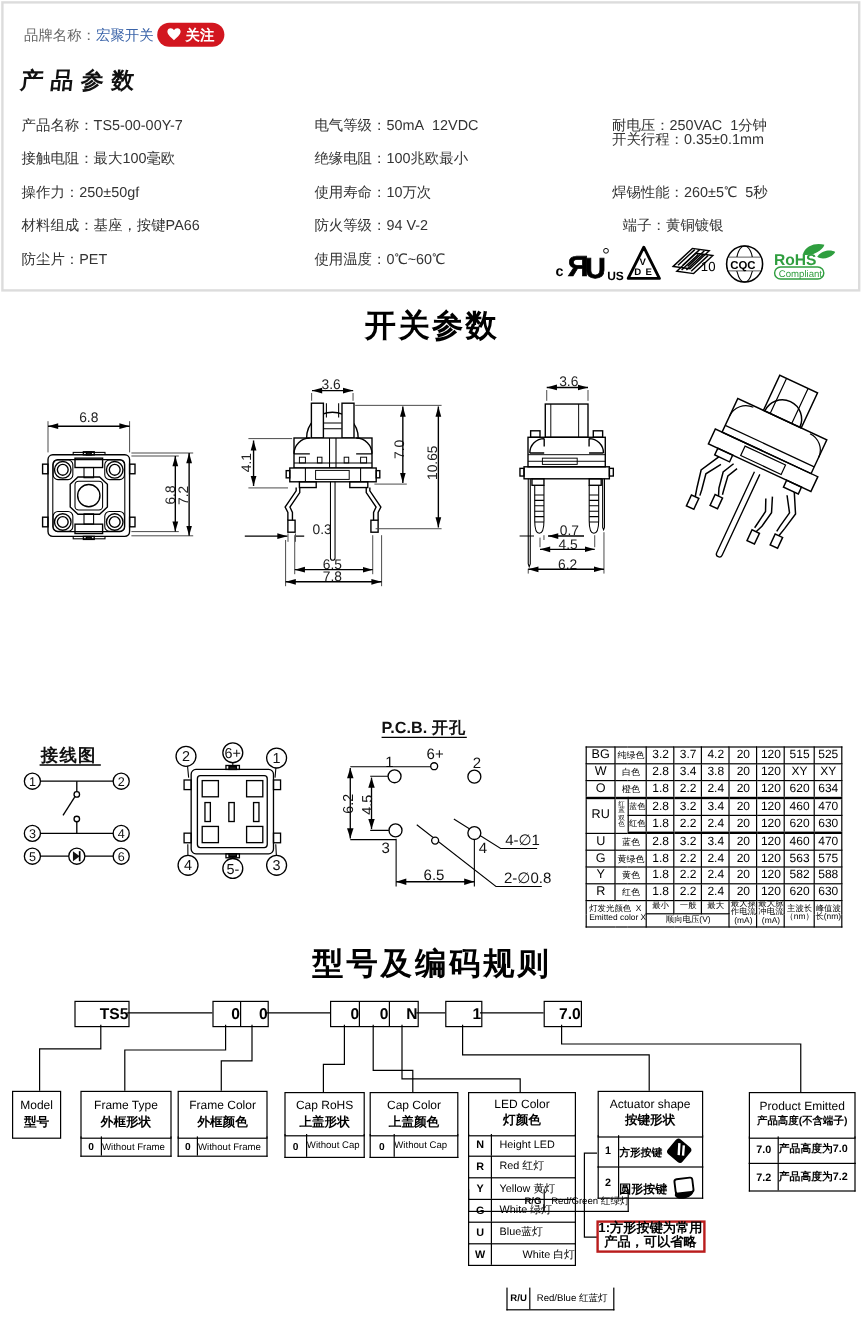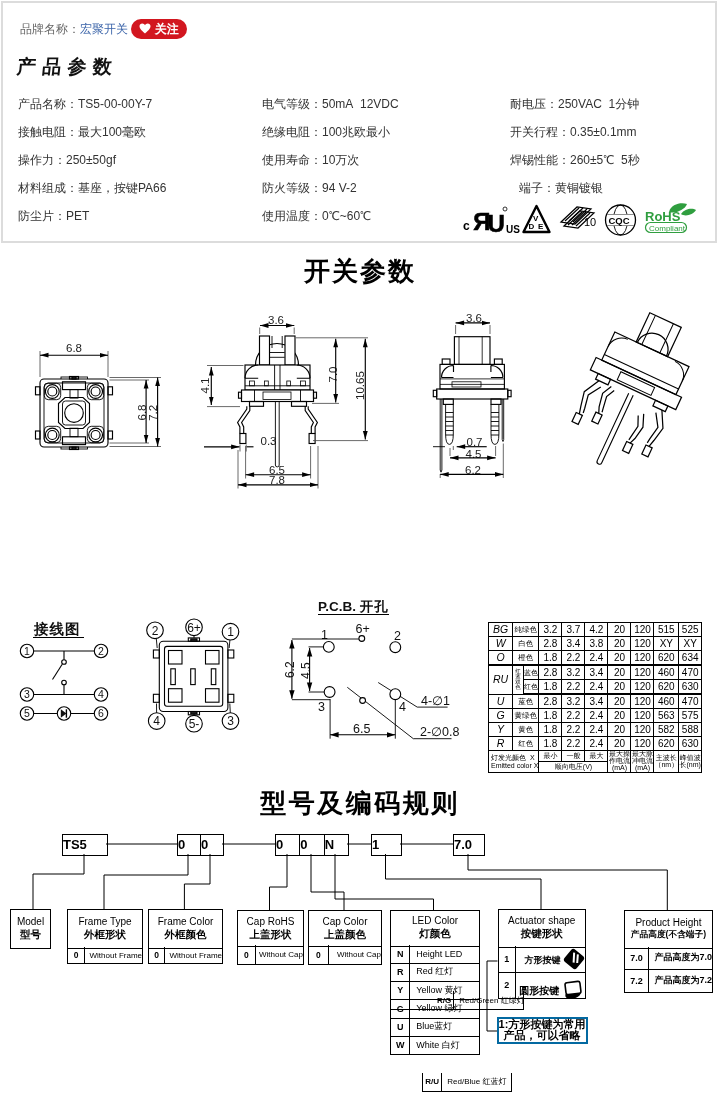--- a/index.html
+++ b/index.html
@@ -8,52 +8,52 @@
 #topbox{left:1px;top:1px;width:712px;height:238px;border:2px solid #dcdcdc;}
 .brand{left:20px;top:21px;font-size:12px;color:#666;}
 .brand .bl{color:#3b64a9;}
 .follow{left:131px;top:19px;width:56px;height:20px;background:#d2161f;border-radius:10px;color:#fff;font-size:12px;font-weight:bold;text-align:center;line-height:20px;}
 .cal{left:17px;top:54px;font-size:19px;color:#111;font-weight:bold;letter-spacing:0.5px;transform:skewX(-6deg);transform-origin:left;}
 .p{font-size:12px;color:#333;white-space:nowrap;}
 h2{position:absolute;margin:0;font-size:26px;color:#000;letter-spacing:2px;font-weight:bold;width:720px;text-align:center;}
 #ledtable table{border:1px solid #000;}
 #ledtable td{border:1px solid #000;padding:0;text-align:center;color:#000;font-size:10px;height:13px;line-height:13px;overflow:hidden;white-space:nowrap;}
 #ledtable tr.b2 td{border-bottom-width:2px;}
-#ledtable td.cd{font-size:10.5px;font-style:italic;}
+#ledtable td.cd{font-size:10.5px;}
 #ledtable td.cn{font-size:7.5px;}
 #ledtable td.cn2{font-size:7px;}
 #ledtable td.vt{font-size:5.5px;line-height:5.4px;white-space:normal;}
 #ledtable tr.f td{font-size:7px;line-height:6.8px;height:10px;}
 #ledtable tr.f td.fl{font-size:7px;text-align:left;padding-left:2px;line-height:8px;}
 .cat{position:absolute;border:1px solid #000;color:#000;}
 .cat .hd{display:flex;flex-direction:column;justify-content:center;align-items:center;height:100%;}
 .cat .en{font-size:10px;font-weight:normal;}
 .cat .zh{font-size:10.5px;font-weight:bold;margin-top:1px;}
 .crow{position:absolute;border:1px solid #000;border-top:none;display:flex;align-items:center;color:#000;}
 .crow .c0{border-right:1px solid #000;height:100%;display:flex;align-items:center;justify-content:center;font-weight:bold;font-size:8.5px;flex:none;}
-.crow .cv{flex:1;text-align:right;font-size:8px;white-space:nowrap;overflow:hidden;}
+.crow .cv{flex:1;text-align:left;font-size:8px;white-space:nowrap;overflow:hidden;}
 .codebox{position:absolute;border:1.3px solid #000;display:flex;color:#000;font-weight:bold;font-size:13px;}
-.codebox span{flex:1;text-align:left;line-height:19px;}
+.codebox span{flex:1;text-align:right;line-height:19px;}
 .codebox span + span{border-left:1.3px solid #000;}
 </style>
 </head>
 <body>
 <div class="abs" id="topbox"></div>
 <div class="abs brand">品牌名称：<span class="bl">宏聚开关</span></div>
 <div class="abs follow"><svg width="12" height="11" viewBox="0 0 24 22" style="vertical-align:-1px">
       <path d="M12 21 C8 17 1 12 1 6.5 C1 3 3.6 1 6.5 1 C9 1 11 2.5 12 4.5 C13 2.5 15 1 17.5 1 C20.4 1 23 3 23 6.5 C23 12 16 17 12 21 Z" fill="#fff"></path>
     </svg> 关注</div>
 <div class="abs cal">产 品 参 数</div>
 
 <div class="abs p" style="left:18px;top:96px;">产品名称：TS5-00-00Y-7</div>
 <div class="abs p" style="left:262px;top:96px;">电气等级：50mA&nbsp;&nbsp;12VDC</div>
 <div class="abs p" style="left:510px;top:96px;">耐电压：250VAC&nbsp;&nbsp;1分钟</div>
 <div class="abs p" style="left:18px;top:124px;">接触电阻：最大100毫欧</div>
 <div class="abs p" style="left:262px;top:124px;">绝缘电阻：100兆欧最小</div>
-<div class="abs p" style="left:510px;top:124px;">开关行程：0.35±0.1mm</div>
+<div class="abs p" style="left:510px;top:108px;">开关行程：0.35±0.1mm</div>
 <div class="abs p" style="left:18px;top:152px;">操作力：250±50gf</div>
 <div class="abs p" style="left:262px;top:152px;">使用寿命：10万次</div>
 <div class="abs p" style="left:510px;top:152px;">焊锡性能：260±5℃&nbsp;&nbsp;5秒</div>
 <div class="abs p" style="left:18px;top:180px;">材料组成：基座，按键PA66</div>
 <div class="abs p" style="left:262px;top:180px;">防火等级：94&nbsp;V-2</div>
 <div class="abs p" style="left:519px;top:180px;">端子：黄铜镀银</div>
 <div class="abs p" style="left:18px;top:208px;">防尘片：PET</div>
 <div class="abs p" style="left:262px;top:208px;">使用温度：0℃~60℃</div>
 
 <div class="abs" id="logos" style="left:455px;top:200px;width:245px;height:40px;">
@@ -612,29 +612,29 @@
 <div class="crow" style="left:390px;top:962.8px;width:88px;height:18.3px;">
     <div class="c0" style="width:18.3px;font-size:9px;">R</div>
     <div class="cv" style="font-size:9px;text-align:left;padding-left:6px;">Red 红灯</div>
   </div>
 <div class="crow" style="left:390px;top:981.1px;width:88px;height:18.3px;">
     <div class="c0" style="width:18.3px;font-size:9px;">Y</div>
     <div class="cv" style="font-size:9px;text-align:left;padding-left:6px;">Yellow 黄灯</div>
   </div>
 <div class="crow" style="left:390px;top:999.4px;width:88px;height:18.3px;">
     <div class="c0" style="width:18.3px;font-size:9px;">G</div>
-    <div class="cv" style="font-size:9px;text-align:left;padding-left:6px;">Yellow 绿灯</div>
+    <div class="cv" style="font-size:9px;text-align:left;padding-left:6px;">White 绿灯</div>
   </div>
 <div class="crow" style="left:390px;top:1017.7px;width:88px;height:18.3px;">
     <div class="c0" style="width:18.3px;font-size:9px;">U</div>
     <div class="cv" style="font-size:9px;text-align:left;padding-left:6px;">Blue蓝灯</div>
   </div>
 <div class="crow" style="left:390px;top:1036px;width:88px;height:18.3px;">
     <div class="c0" style="width:18.3px;font-size:9px;">W</div>
-    <div class="cv" style="font-size:9px;text-align:left;padding-left:6px;">White 白灯</div>
+    <div class="cv" style="font-size:9px;text-align:right;padding-left:6px;">White 白灯</div>
   </div>
 <div class="crow" style="left:390px;top:991px;width:88px;height:18.3px;padding-left:44px;">
     <div class="c0" style="width:18.3px;font-size:8px;">R/G</div>
     <div class="cv" style="font-size:8px;text-align:left;padding-left:5px;">Red/Green 红绿灯</div>
   </div>
 <div class="crow" style="left:390px;top:1072.6px;width:88px;height:18.3px;margin-left:32px;">
     <div class="c0" style="width:18.3px;font-size:8px;">R/U</div>
     <div class="cv" style="font-size:8px;text-align:left;padding-left:5px;">Red/Blue 红蓝灯</div>
   </div>
 
@@ -655,27 +655,27 @@
   </div>
 <div class="crow" style="left:497.5px;top:971.9px;width:86.5px;height:26.2px;">
     <div class="c0" style="width:16.5px;font-size:9px;">2</div>
     <div class="cv" style="font-size:10px;font-weight:bold;margin-top:10px;">圆形按键 <svg width="23" height="22" viewBox="0 0 23 22" style="vertical-align:-7px">
         <g transform="rotate(-15 11 11)">
           <ellipse cx="10" cy="15" rx="8" ry="4.5" fill="#000"></ellipse>
           <rect x="4" y="3" width="15" height="12" rx="2" fill="#fff" stroke="#000" stroke-width="1.6" transform="rotate(8 11 9)"></rect>
         </g>
       </svg></div>
   </div>
-<div class="abs" style="left:496.5px;top:1016.7px;width:87px;height:23px;border:2px solid #0369a1;color:#000;font-size:11px;font-weight:bold;text-align:center;line-height:11.5px;display:flex;align-items:center;justify-content:center;white-space:nowrap;">
+<div class="abs" style="left:496.5px;top:1016.7px;width:87px;height:23px;border:2px solid #b91c1c;color:#000;font-size:11px;font-weight:bold;text-align:center;line-height:11.5px;display:flex;align-items:center;justify-content:center;white-space:nowrap;">
     <div>1:方形按键为常用<br>产品，可以省略</div>
   </div>
 
 <div class="cat" style="left:624px;top:910px;width:87px;height:36.7px;">
     <div class="hd">
-      <span class="en">Product Height</span>
+      <span class="en">Product Emitted</span>
       <span class="zh" style="font-size:8.7px;white-space:nowrap;">产品高度(不含端子)</span>
     </div>
   </div>
 <div class="crow" style="left:624px;top:946.7px;width:87px;height:22.5px;">
     <div class="c0" style="width:23px;font-size:9px;">7.0</div>
     <div class="cv" style="font-size:9px;font-weight:bold;">产品高度为7.0</div>
   </div>
 <div class="crow" style="left:624px;top:969.2px;width:87px;height:22.8px;">
     <div class="c0" style="width:23px;font-size:9px;">7.2</div>
     <div class="cv" style="font-size:9px;font-weight:bold;">产品高度为7.2</div>

